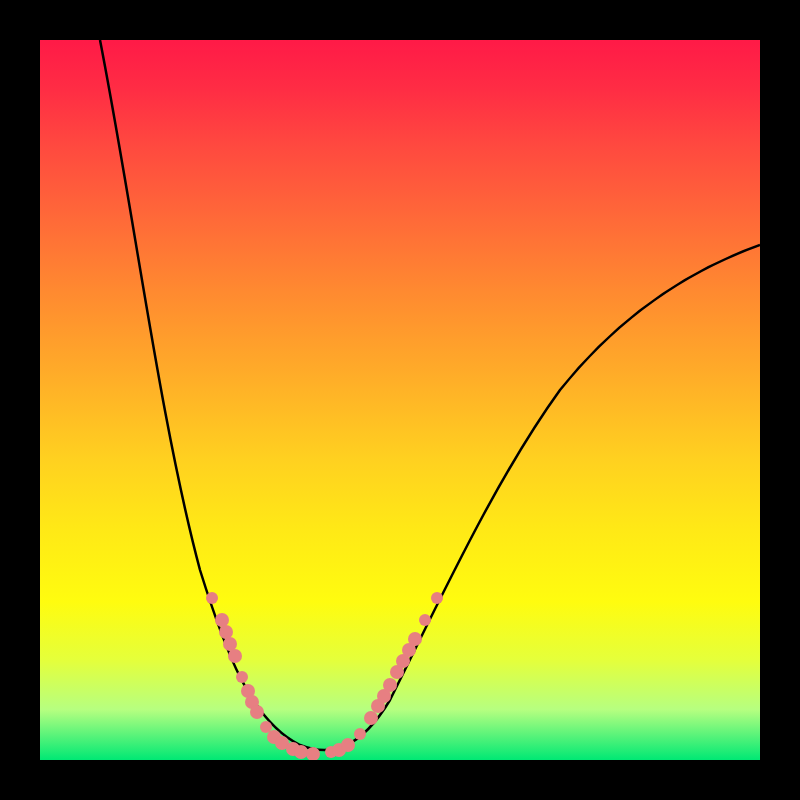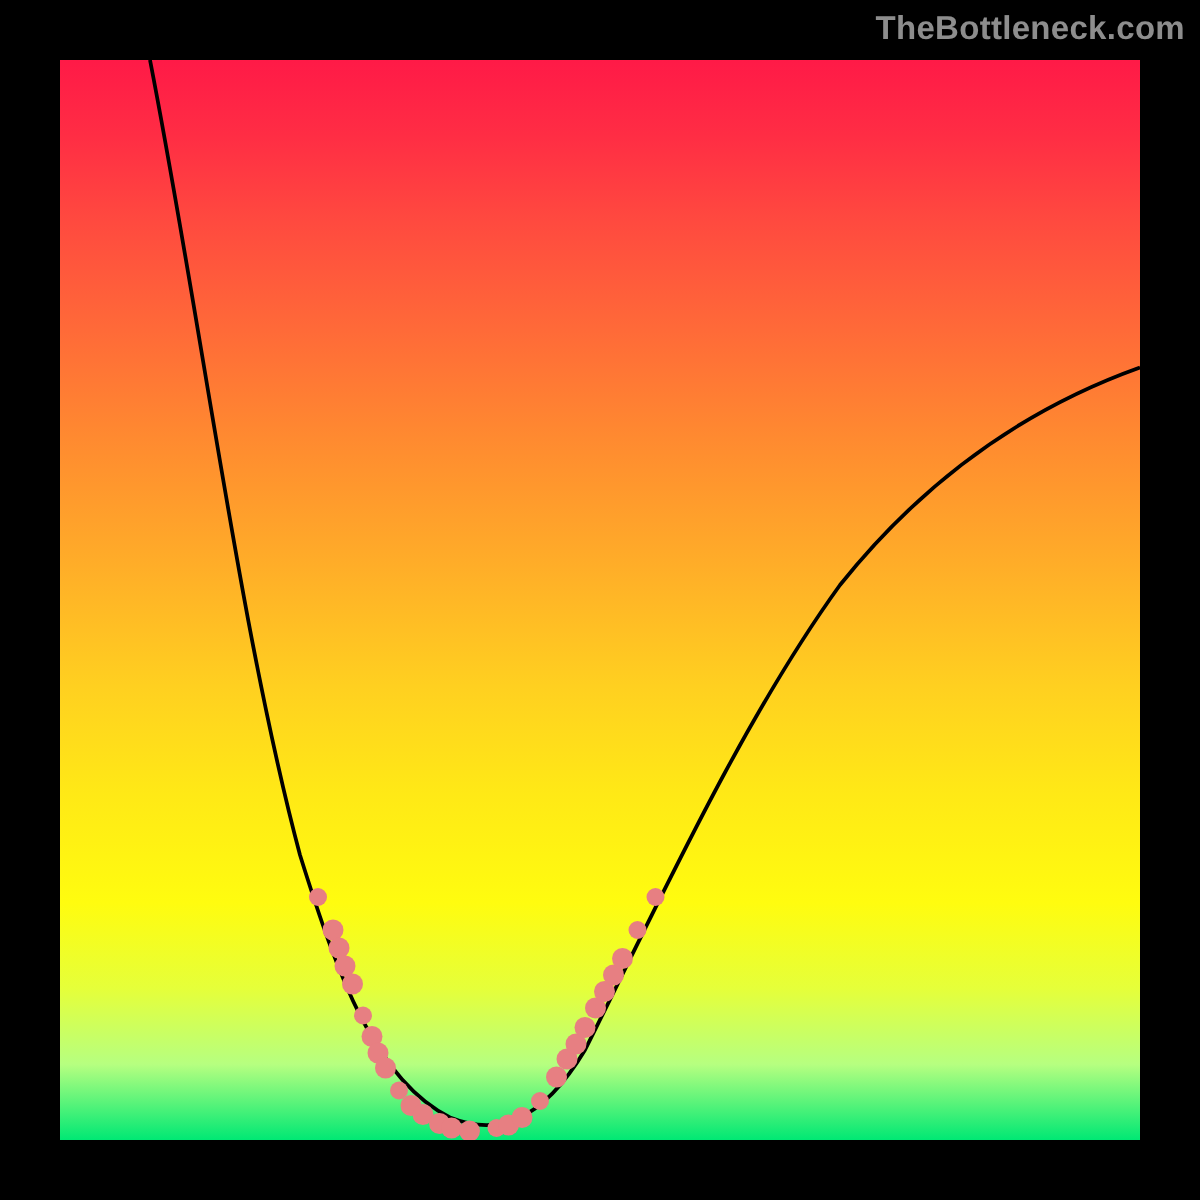--- a/index.html
+++ b/index.html
@@ -91,14 +91,13 @@
         <circle cx="350" cy="645" r="7"></circle>
         <circle cx="357" cy="632" r="7"></circle>
         <circle cx="363" cy="621" r="7"></circle>
         <circle cx="369" cy="610" r="7"></circle>
         <circle cx="375" cy="599" r="7"></circle>
         <circle cx="385" cy="580" r="6"></circle>
         <circle cx="397" cy="558" r="6"></circle>
       </g>
     </svg>
   </div>
-  <div class="watermark">TheBottleneck.com</div>
 </div>
 
 </body></html>

